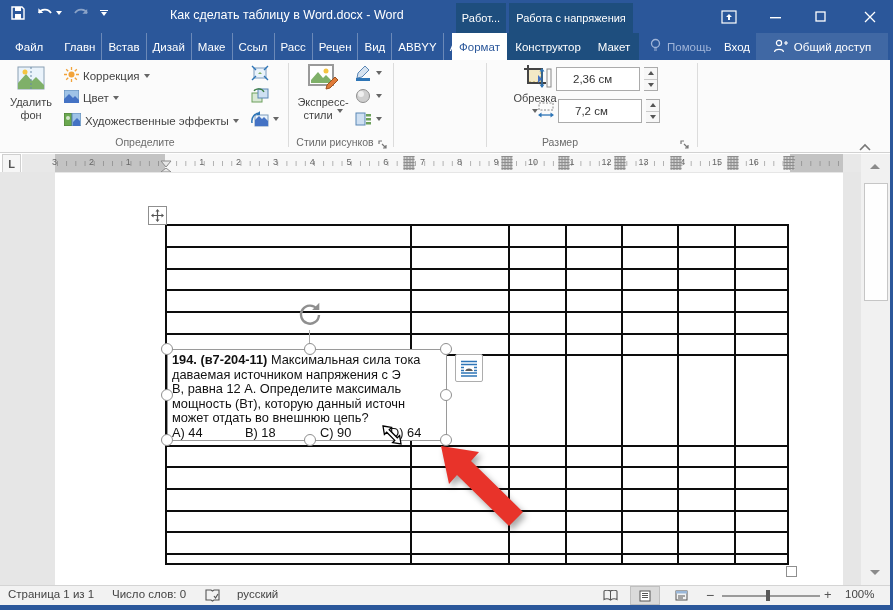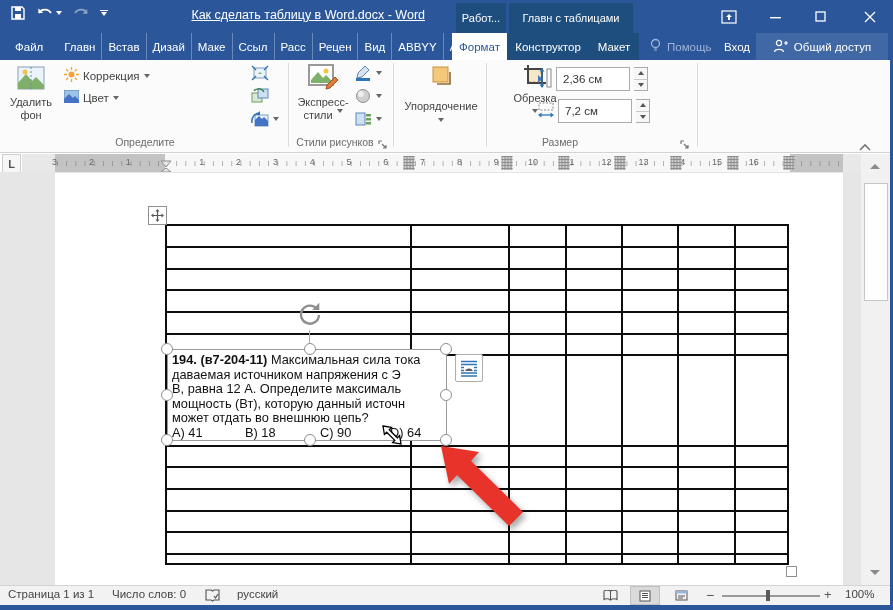--- a/index.html
+++ b/index.html
@@ -4,21 +4,21 @@
 <style>
   html,body{margin:0;padding:0;background:#555;}
   .app{position:relative;width:893px;height:610px;overflow:hidden;
        font-family:"Liberation Sans","DejaVu Sans",sans-serif;
        background:#fff;user-select:none;}
   .abs{position:absolute;}
   
   .titlebar{left:0;top:0;width:893px;height:33px;background:var(--word-blue);}
   .qat{left:10px;top:5px;display:flex;align-items:center;gap:10px;color:#fff;}
   .qat svg{display:block;}
-  .title{left:170px;top:8px;width:255px;text-align:right;color:#fff;font-size:12.5px;white-space:nowrap;text-decoration:underline;}
+  .title{left:170px;top:8px;width:255px;text-align:left;color:#fff;font-size:12.5px;white-space:nowrap;}
   .ctx-hdr{top:3px;height:30px;background:var(--ctx-blue);color:#fff;font-size:11px;
            display:flex;align-items:center;justify-content:center;white-space:nowrap;overflow:hidden;}
   .winbtn{top:4px;height:25px;width:32px;display:flex;align-items:center;justify-content:center;color:#fff;}
   
   .tabrow{left:0;top:33px;width:893px;height:27px;background:var(--word-blue);}
   .tabs-left{position:absolute;left:6px;top:0;width:446px;height:27px;display:flex;overflow:hidden;}
   .tab{flex:none;height:27px;display:flex;align-items:center;padding:0 6px;color:#fff;
        font-size:11.5px;white-space:nowrap;}
   .tab.div{border-left:1px solid rgba(255,255,255,.30);text-align:center;}
   .tab.first{margin-right:6px;padding:0 9px;}
@@ -30,21 +30,21 @@
   .share{left:756px;top:0;height:27px;width:132px;display:flex;align-items:center;gap:6px;justify-content:center;
          color:#fff;font-size:11.5px;background:rgba(255,255,255,.10);}
   
   .ribbon{left:0;top:60px;width:890px;height:92px;background:#fbfbfb;border-bottom:1px solid #d2d2d2;}
   .gdiv{top:3px;height:84px;width:1px;background:#dcdcdc;}
   .glabel{top:76px;font-size:10.5px;color:#6b6b6b;text-align:center;white-space:nowrap;}
   .bigbtn{display:flex;flex-direction:column;align-items:center;color:#444;font-size:11px;line-height:13px;text-align:center;}
   .rrow{display:flex;align-items:center;gap:4px;color:#444;font-size:11.5px;white-space:nowrap;}
   .caret{width:0;height:0;border-left:3px solid transparent;border-right:3px solid transparent;border-top:4px solid #666;display:inline-block;}
   .sizebox{width:66px;height:22px;background:#fff;border:1px solid #ababab;font-size:11.5px;color:#333;
-           display:flex;align-items:center;padding-left:6px;}
+           display:flex;align-items:center;padding-left:16px;}
   .spin{width:13px;height:22px;border:1px solid #ababab;border-left:none;display:flex;flex-direction:column;background:#f7f7f7;}
   .spin div{flex:1;display:flex;align-items:center;justify-content:center;}
   .spin .up{border-bottom:1px solid #c9c9c9;}
   .tri-u{width:0;height:0;border-left:3px solid transparent;border-right:3px solid transparent;border-bottom:4px solid #555;}
   .tri-d{width:0;height:0;border-left:3px solid transparent;border-right:3px solid transparent;border-top:4px solid #555;}
   .launcher{width:11px;height:11px;}
   
   .tabsel{left:2px;top:154px;width:17px;height:18px;background:#f6f6f6;border:1px solid #cfcfcf;
           color:#555;font-size:11px;font-weight:bold;display:flex;align-items:center;justify-content:center;}
   .hruler{left:22px;top:154px;width:839px;height:18px;background:#e8e8e8;overflow:hidden;}
@@ -110,21 +110,21 @@
           </svg>
       </span>
       <span style="display:flex;flex-direction:column;align-items:center;gap:1px">
         <span style="width:8px;height:1.5px;background:#fff"></span>
         <span class="caret" style="border-top-color:#fff"></span>
       </span>
     </div>
     <div class="abs title">Как сделать таблицу в Word.docx - Word</div>
 
     <div class="abs ctx-hdr" style="left:456px;width:50px;">Работ...</div>
-    <div class="abs ctx-hdr" style="left:509px;width:124px;">Главн с таблицами</div>
+    <div class="abs ctx-hdr" style="left:509px;width:124px;">Работа с напряжения</div>
 
     <div class="abs winbtn" style="left:713px;">
       <svg width="16" height="14" viewBox="0 0 16 14">
           <rect x="1" y="1" width="14" height="12" fill="none" stroke="#fff" stroke-width="1.2"></rect>
           <path d="M8 4l-3 3h2v3h2V7h2z" fill="#fff"></path>
         </svg>
     </div>
     <div class="abs winbtn" style="left:760px;">
       <svg width="12" height="12">
           <rect x="0" y="6" width="11" height="1.4" fill="#fff"></rect>
@@ -216,20 +216,32 @@
     <div class="abs rrow" style="left:64px;top:30px;">
       <span>
         <svg width="15" height="13" viewBox="0 0 15 13">
             <rect x="0" y="0" width="15" height="13" fill="#9fc3e7" stroke="#5b87b5"></rect>
             <path d="M0 9l5-5 4 4 2-2 4 4v3H0z" fill="#4472c4"></path>
           </svg>
       </span>
       <span>Цвет</span>
       <span class="caret"></span>
     </div>
+    <div class="abs rrow" style="left:64px;top:53px;">
+      <span>
+        <svg width="17" height="13" viewBox="0 0 17 13">
+            <rect x="0" y="0" width="8" height="13" fill="#6aa84f" stroke="#4e7a3a"></rect>
+            <rect x="8" y="0" width="9" height="13" fill="#9fc3e7" stroke="#5b87b5"></rect>
+            <circle cx="4" cy="5" r="2" fill="#fff" opacity=".7"></circle>
+            <path d="M9 9l4-4 3 3v5H9z" fill="#4472c4"></path>
+          </svg>
+      </span>
+      <span>Художественные эффекты</span>
+      <span class="caret"></span>
+    </div>
     <div class="abs" style="left:251px;top:5px;">
       <svg width="18" height="16" viewBox="0 0 18 16">
           <rect x="3" y="3" width="12" height="10" fill="#eaf3fb" stroke="#7d9cbd"></rect>
           <path d="M1 1l4 4M17 1l-4 4M1 15l4-4M17 15l-4-4" stroke="#2e75b6" stroke-width="1.4"></path>
           <path d="M7 9l2-2 2 2" fill="#7fb069"></path>
         </svg>
     </div>
     <div class="abs" style="left:251px;top:28px;">
       <svg width="18" height="16" viewBox="0 0 18 16">
           <rect x="1" y="5" width="10" height="9" fill="#d9e8d5" stroke="#6da05c"></rect>
@@ -286,30 +298,20 @@
         </svg>
       <span class="caret"></span>
     </div>
     <div class="abs glabel" style="left:292px;width:86px;">Стили рисунков</div>
     <div class="abs launcher" style="left:378px;top:77px;">
       <svg width="11" height="11" viewBox="0 0 11 11">
           <path d="M1 4V1h3M4 4l4 4M8 5v3H5" fill="none" stroke="#777" stroke-width="1.2"></path>
         </svg>
     </div>
 
-    <div class="abs bigbtn" style="left:398px;top:3px;width:86px;">
-      <span style="margin-bottom:6px">
-        <svg width="28" height="28" viewBox="0 0 28 28">
-            <rect x="6" y="4" width="15" height="15" fill="#f5c77b" stroke="#c9913e"></rect>
-            <path d="M23 9v12H10" fill="none" stroke="#8f6c2a" stroke-width="1.6"></path>
-          </svg>
-      </span>
-      <span>Упорядочение</span>
-      <span class="caret" style="margin-top:5px"></span>
-    </div>
 
     <div class="abs bigbtn" style="left:488px;top:3px;width:46px;margin-left:24px;">
       <span>
         <svg width="26" height="26" viewBox="0 0 26 26">
             <rect x="6" y="6" width="13" height="13" fill="#f3e9c6" stroke="#b9a14e" stroke-dasharray="2 2"></rect>
             <path d="M6 2v18h18" fill="none" stroke="#444" stroke-width="2"></path>
             <path d="M2 6h18v18" fill="none" stroke="#444" stroke-width="2"></path>
             <path d="M16 12l4 4-4 4" fill="#4472c4"></path>
           </svg>
       </span>
@@ -463,21 +465,21 @@
             <path d="M24 2v8h-8z" fill="#8f8f8f" transform="scale(.9) translate(3,0)"></path>
           </svg>
       </div>
 
       <div class="textbox" id="textbox" style="left:112px;top:176px;width:274px;height:87px;">
           <div><b>194. (в7-204-11)</b> Максимальная сила тока</div>
           <div>даваемая источником напряжения с Э</div>
           <div>В, равна 12 А. Определите максималь</div>
           <div>мощность (Вт), которую данный источн</div>
           <div>может отдать во внешнюю цепь?</div>
-          <div><span class="ans" style="width: 73px;">A) 41</span><span class="ans" style="width: 75px;">B) 18</span><span class="ans" style="width: 70px;">C) 90</span><span class="ans" style="width: 60px;">D) 64</span></div>
+          <div><span class="ans" style="width: 73px;">A) 44</span><span class="ans" style="width: 75px;">B) 18</span><span class="ans" style="width: 70px;">C) 90</span><span class="ans" style="width: 60px;">D) 64</span></div>
         </div>
       <div id="handles">
           <div class="handle" style="left: 112px; top: 176px;"></div>
           <div class="handle" style="left: 255px; top: 176px;"></div>
           <div class="handle" style="left: 391px; top: 176px;"></div>
           <div class="handle" style="left: 112px; top: 221.5px;"></div>
           <div class="handle" style="left: 391px; top: 221.5px;"></div>
           <div class="handle" style="left: 112px; top: 267px;"></div>
           <div class="handle" style="left: 255px; top: 267px;"></div>
           <div class="handle" style="left: 391px; top: 267px;"></div>

